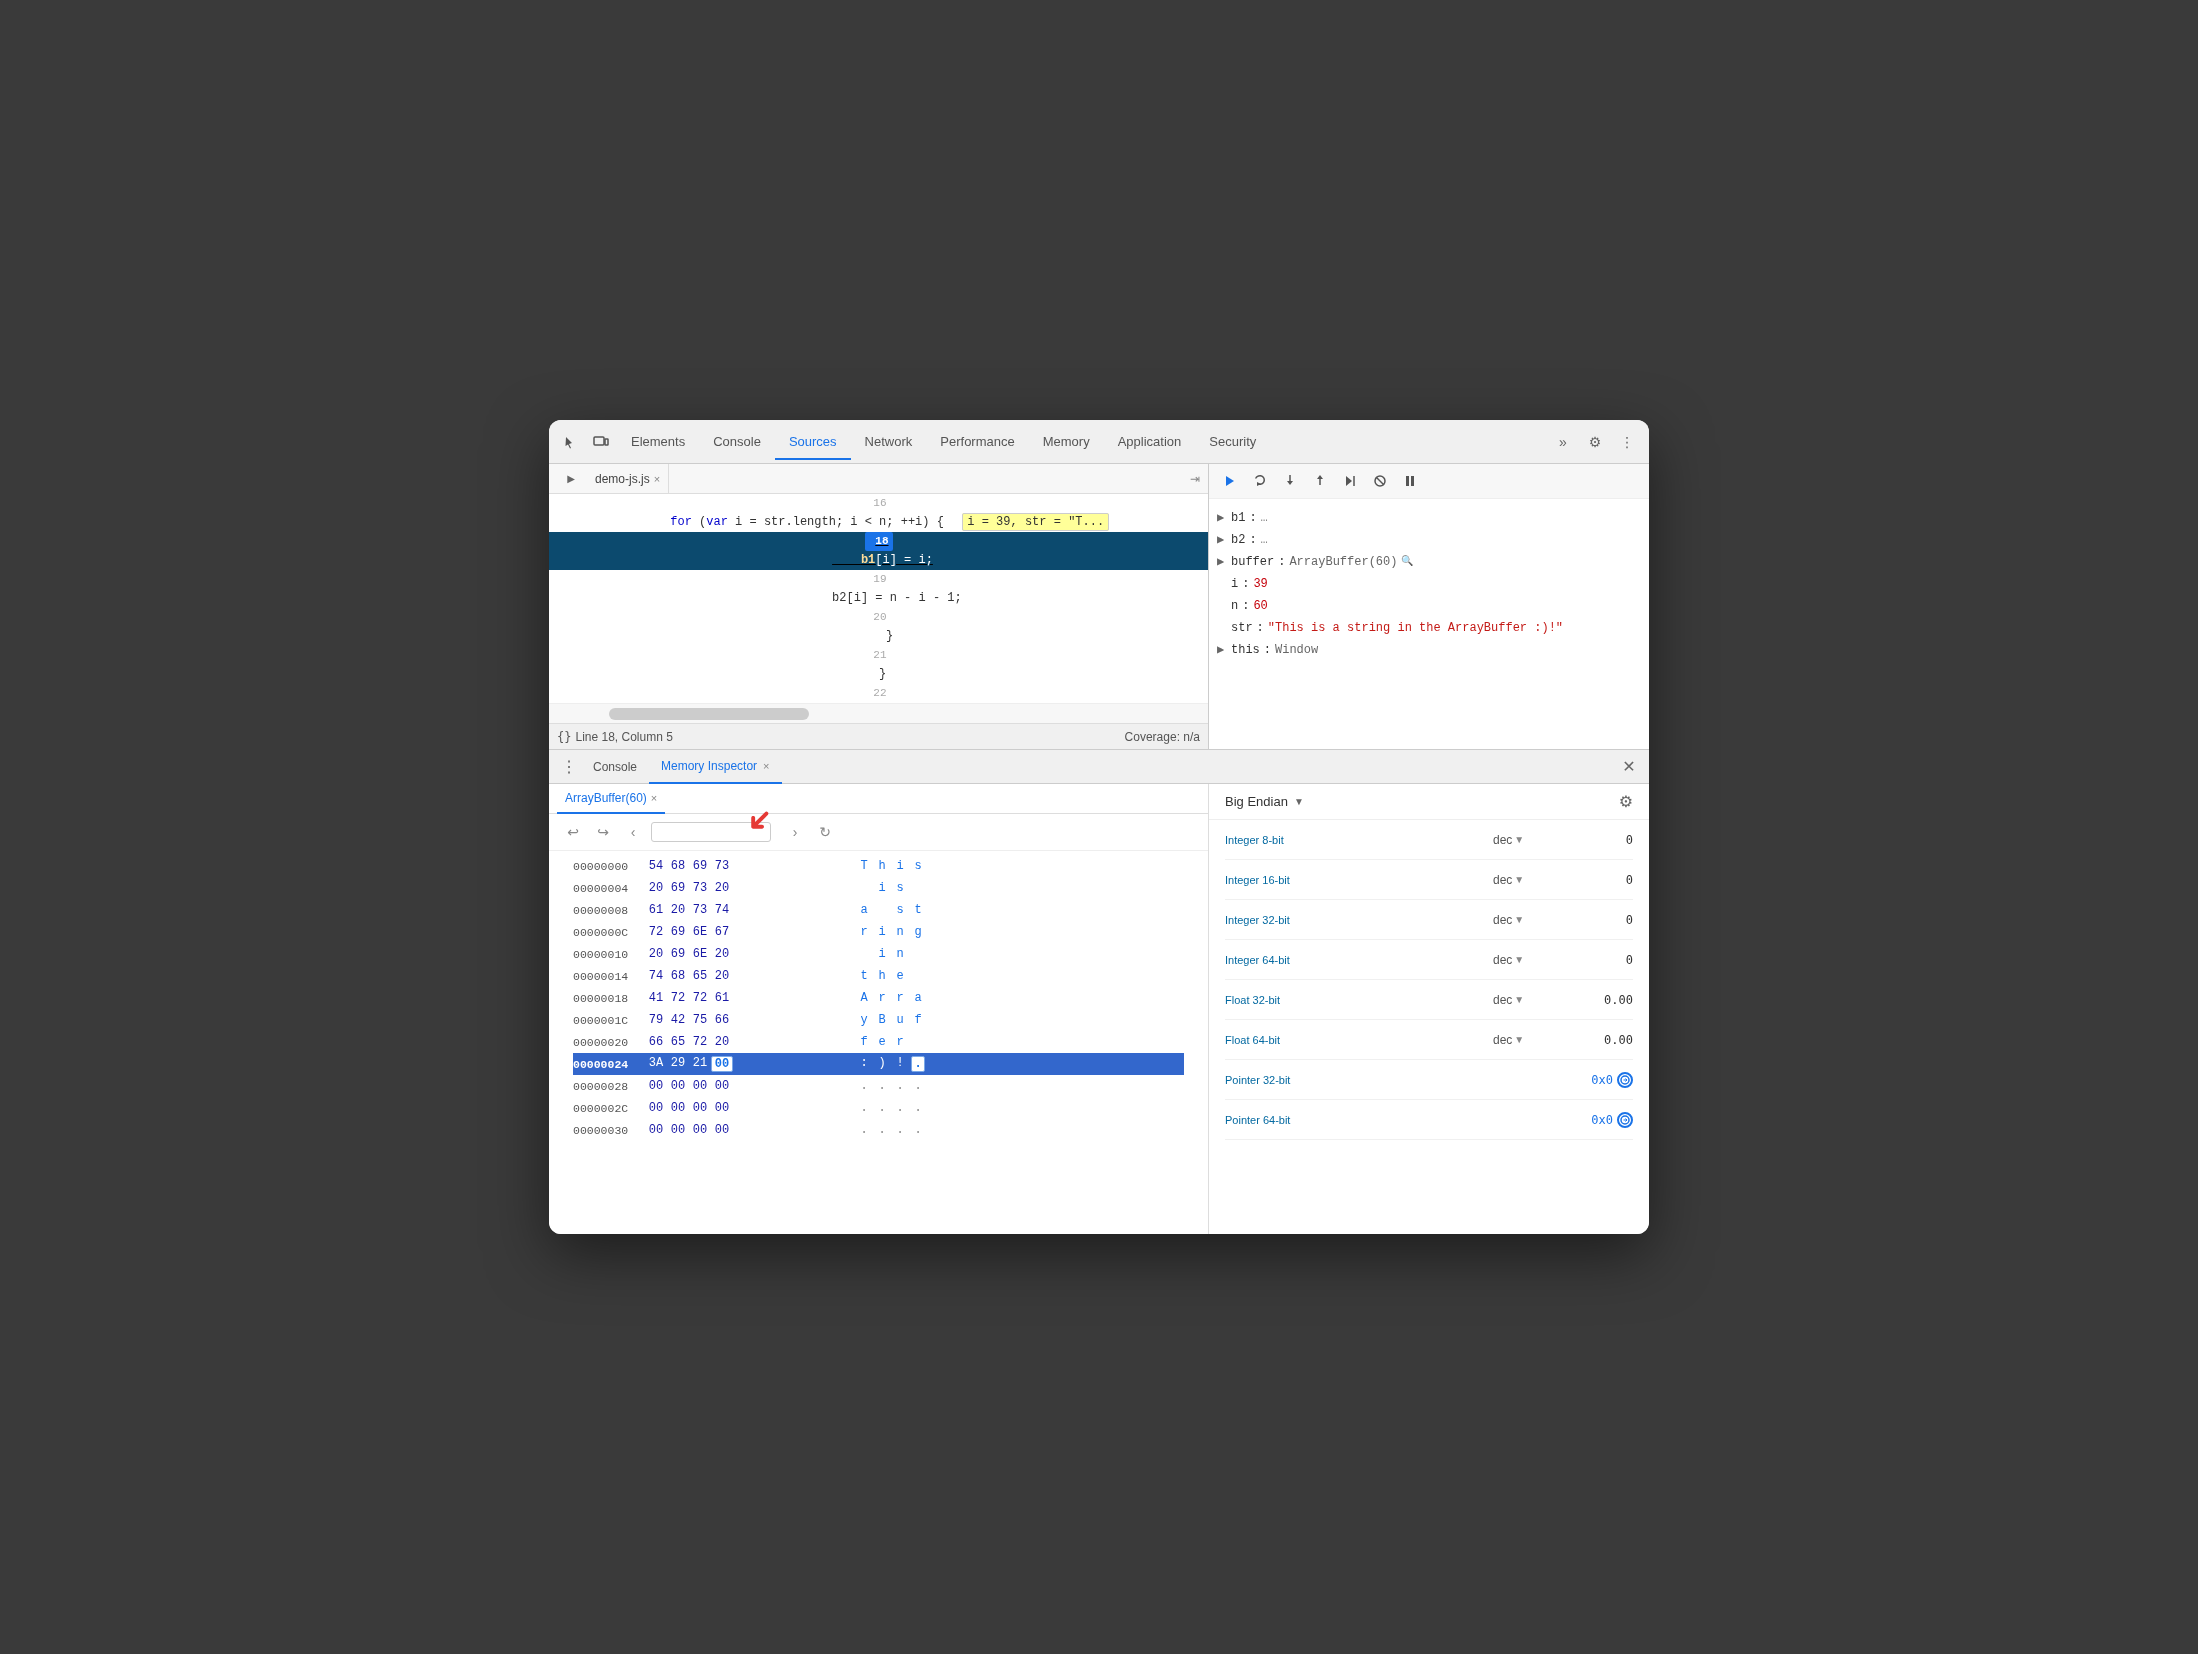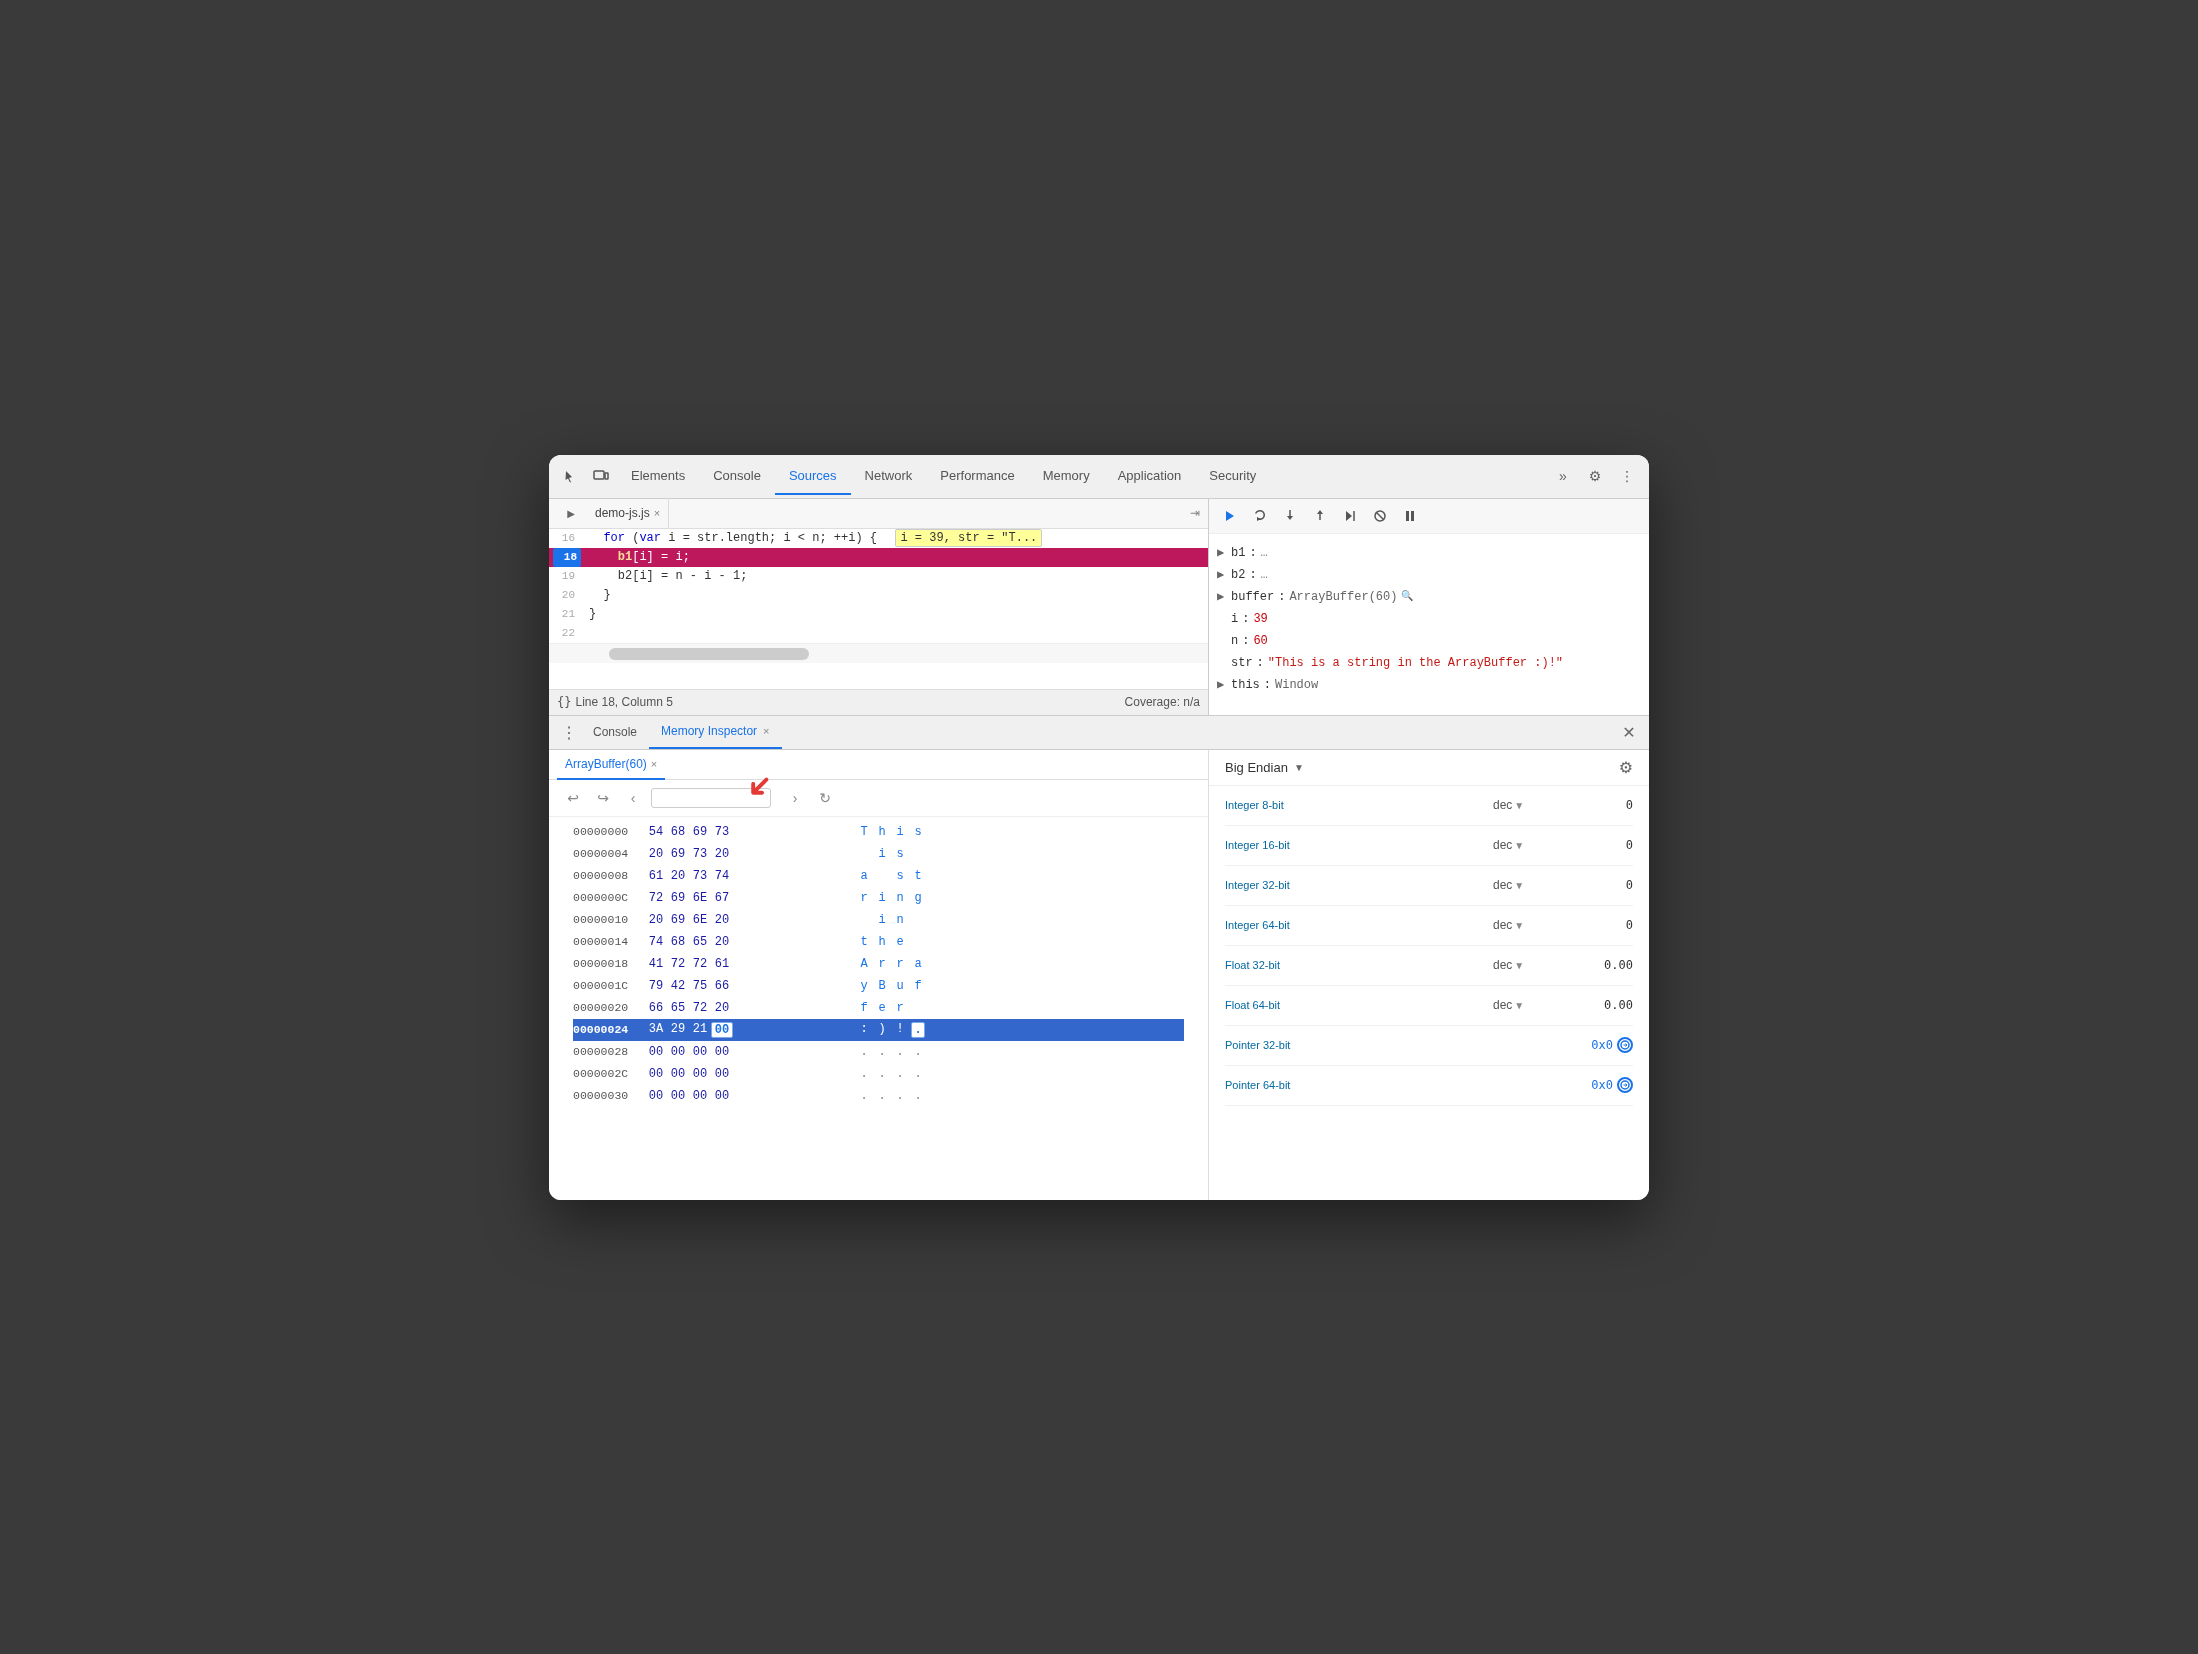--- a/index.html
+++ b/index.html
@@ -152,20 +152,21 @@
       font-family: 'Menlo', 'Monaco', 'Courier New', monospace;
       font-size: 12px;
       line-height: 19px;
       overflow: auto;
       min-height: 160px;
     }
     .code-line {
       display: flex;
       align-items: center;
       padding: 0 4px;
+      flex-direction: column;
     }
     .code-line.highlighted {
       background: #d4e5ff;
     }
     .line-number {
       width: 28px;
       text-align: right;
       color: #aaa;
       user-select: none;
       padding-right: 6px;
@@ -581,21 +582,21 @@
         </div>
         <div class="source-tab-expand">⇥</div>
       </div>
       <div class="code-editor">
 
         <div class="code-line">
           <span class="line-number">16</span>
           <span class="line-content"><span class="kw">  for</span> (<span class="kw">var</span> i = str.length; i &lt; n; ++i) {  <span class="tooltip-inline">i = 39, str = "T...</span></span>
         </div>
 
-        <div class="code-line highlighted" style="background:#be185d;">
+        <div class="code-line highlighted" style="background:#0c4a6e;text-decoration:underline;">
           <span class="line-number" style="color:#fff; background:#1a73e8; padding: 0 4px; border-radius:2px; font-weight:bold;">18</span>
           <span class="line-content" style="color:#fff;">    <span style="color:#ffdd99;font-weight:bold;">b1</span><span style="color:#fff;">[i] = i;</span></span>
         </div>
 
         <div class="code-line">
           <span class="line-number">19</span>
           <span class="line-content">    b2[i] = n - i - 1;</span>
         </div>
 
         <div class="code-line">

